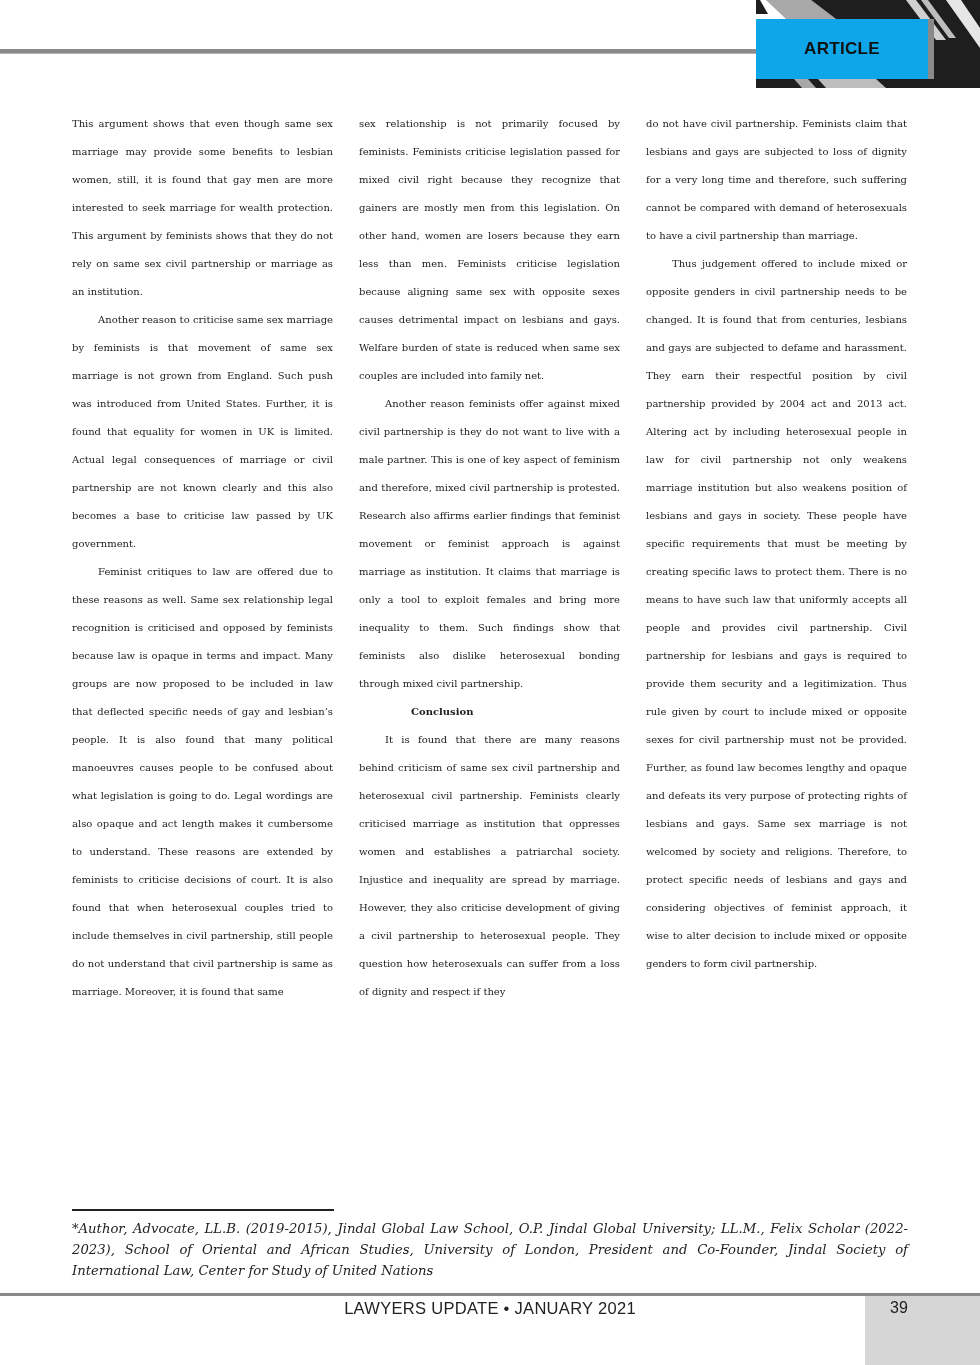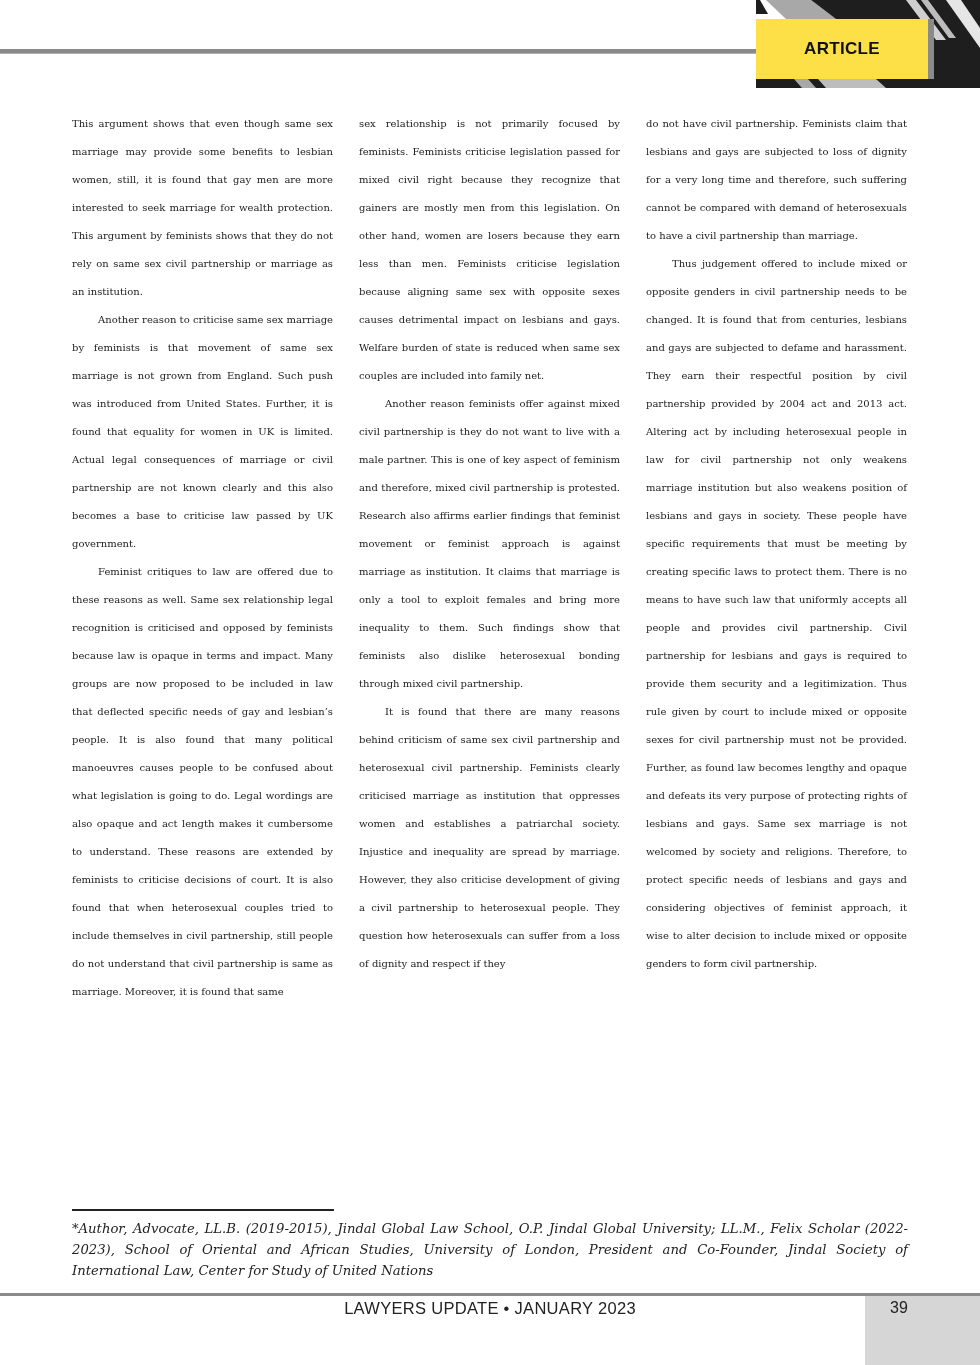--- a/index.html
+++ b/index.html
@@ -1,19 +1,19 @@
 <!DOCTYPE html>
 <html><head>
 <meta charset="utf-8">
 <style>
   html, body { margin:0; padding:0; }
   body { width:980px; height:1365px; background:#ffffff; position:relative; overflow:hidden; font-family:"DejaVu Serif", serif; color:#1c1c1c; }
   .top-rule { position:absolute; left:0; top:49px; width:760px; height:4px; background:#8a8a8a; border-bottom:1px solid #b0b0b0; }
   .deco { position:absolute; left:756px; top:0; width:224px; height:88px; }
-  .article-tab { position:absolute; left:756px; top:19px; width:172px; height:60px; background:#fde047; box-shadow:6px 0 0 #8a8a8a; display:flex; align-items:center; justify-content:center; }
+  .article-tab { position:absolute; left:756px; top:19px; width:172px; height:60px; background:#0ea5e9; box-shadow:6px 0 0 #8a8a8a; display:flex; align-items:center; justify-content:center; }
   .article-tab span { font-family:"Liberation Sans", sans-serif; font-weight:bold; font-size:17px; color:#111; letter-spacing:0.3px; }
   .columns { position:absolute; left:72px; top:110px; width:836px; height:1090px; }
   .col { position:absolute; top:0; width:261px; font-size:10px; line-height:28px; text-align:justify; }
   .col p { margin:0; text-indent:26px; }
   .col p.noindent { text-indent:0; }
   .col1 { left:0; }
   .col2 { left:287px; }
   .col3 { left:574px; }
   .heading { font-weight:bold; margin:0; padding-left:26px; }
   .fn-rule { position:absolute; left:72px; top:1209px; width:262px; height:2px; background:#222; }
@@ -46,27 +46,28 @@
 
 <div class="columns">
   <div class="col col1">
     <p class="noindent">This argument shows that even though same sex marriage may provide some benefits to lesbian women, still, it is found that gay men are more interested to seek marriage for wealth protection. This argument by feminists shows that they do not rely on same sex civil partnership or marriage as an institution.</p>
     <p>Another reason to criticise same sex marriage by feminists is that movement of same sex marriage is not grown from England. Such push was introduced from United States. Further, it is found that equality for women in UK is limited. Actual legal consequences of marriage or civil partnership are not known clearly and this also becomes a base to criticise law passed by UK government.</p>
     <p>Feminist critiques to law are offered due to these reasons as well. Same sex relationship legal recognition is criticised and opposed by feminists because law is opaque in terms and impact. Many groups are now proposed to be included in law that deflected specific needs of gay and lesbian’s people. It is also found that many political manoeuvres causes people to be confused about what legislation is going to do. Legal wordings are also opaque and act length makes it cumbersome to understand. These reasons are extended by feminists to criticise decisions of court. It is also found that when heterosexual couples tried to include themselves in civil partnership, still people do not understand that civil partnership is same as marriage. Moreover, it is found that same</p>
   </div>
   <div class="col col2">
     <p class="noindent">sex relationship is not primarily focused by feminists. Feminists criticise legislation passed for mixed civil right because they recognize that gainers are mostly men from this legislation. On other hand, women are losers because they earn less than men. Feminists criticise legislation because aligning same sex with opposite sexes causes detrimental impact on lesbians and gays. Welfare burden of state is reduced when same sex couples are included into family net.</p>
     <p>Another reason feminists offer against mixed civil partnership is they do not want to live with a male partner. This is one of key aspect of feminism and therefore, mixed civil partnership is protested. Research also affirms earlier findings that feminist movement or feminist approach is against marriage as institution. It claims that marriage is only a tool to exploit females and bring more inequality to them. Such findings show that feminists also dislike heterosexual bonding through mixed civil partnership.</p>
+    <p class="heading">Conclusion</p>
     <p>It is found that there are many reasons behind criticism of same sex civil partnership and heterosexual civil partnership. Feminists clearly criticised marriage as institution that oppresses women and establishes a patriarchal society. Injustice and inequality are spread by marriage. However, they also criticise development of giving a civil partnership to heterosexual people. They question how heterosexuals can suffer from a loss of dignity and respect if they</p>
   </div>
   <div class="col col3">
     <p class="noindent">do not have civil partnership. Feminists claim that lesbians and gays are subjected to loss of dignity for a very long time and therefore, such suffering cannot be compared with demand of heterosexuals to have a civil partnership than marriage.</p>
     <p>Thus judgement offered to include mixed or opposite genders in civil partnership needs to be changed. It is found that from centuries, lesbians and gays are subjected to defame and harassment. They earn their respectful position by civil partnership provided by 2004 act and 2013 act. Altering act by including heterosexual people in law for civil partnership not only weakens marriage institution but also weakens position of lesbians and gays in society. These people have specific requirements that must be meeting by creating specific laws to protect them. There is no means to have such law that uniformly accepts all people and provides civil partnership. Civil partnership for lesbians and gays is required to provide them security and a legitimization. Thus rule given by court to include mixed or opposite sexes for civil partnership must not be provided. Further, as found law becomes lengthy and opaque and defeats its very purpose of protecting rights of lesbians and gays. Same sex marriage is not welcomed by society and religions. Therefore, to protect specific needs of lesbians and gays and considering objectives of feminist approach, it wise to alter decision to include mixed or opposite genders to form civil partnership.</p>
   </div>
 </div>
 
 <div class="fn-rule"></div>
 <div class="footnote">*Author, Advocate, LL.B. (2019-2015), Jindal Global Law School, O.P. Jindal Global University; LL.M., Felix Scholar (2022-2023), School of Oriental and African Studies, University of London, President and Co-Founder, Jindal Society of International Law, Center for Study of United Nations</div>
 
 <div class="bottom-rule"></div>
-<div class="footer-title">LAWYERS UPDATE • JANUARY 2023</div>
+<div class="footer-title">LAWYERS UPDATE • JANUARY 2021</div>
 <div class="page-box"></div>
 <div class="page-num">39</div>
 
 </body></html>

